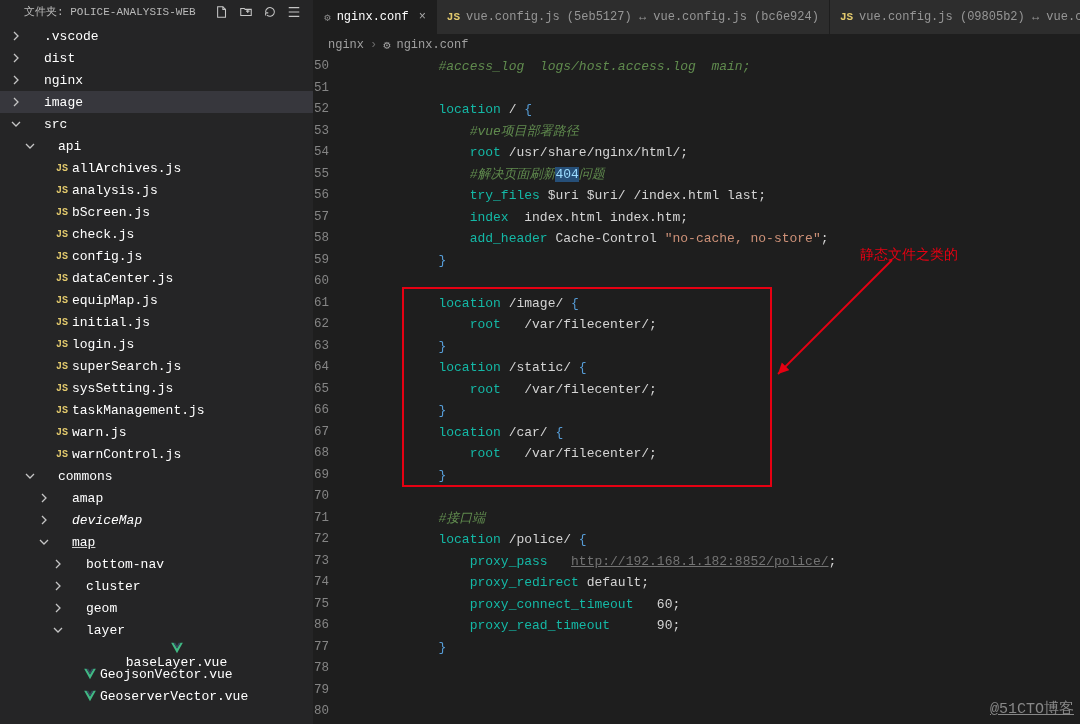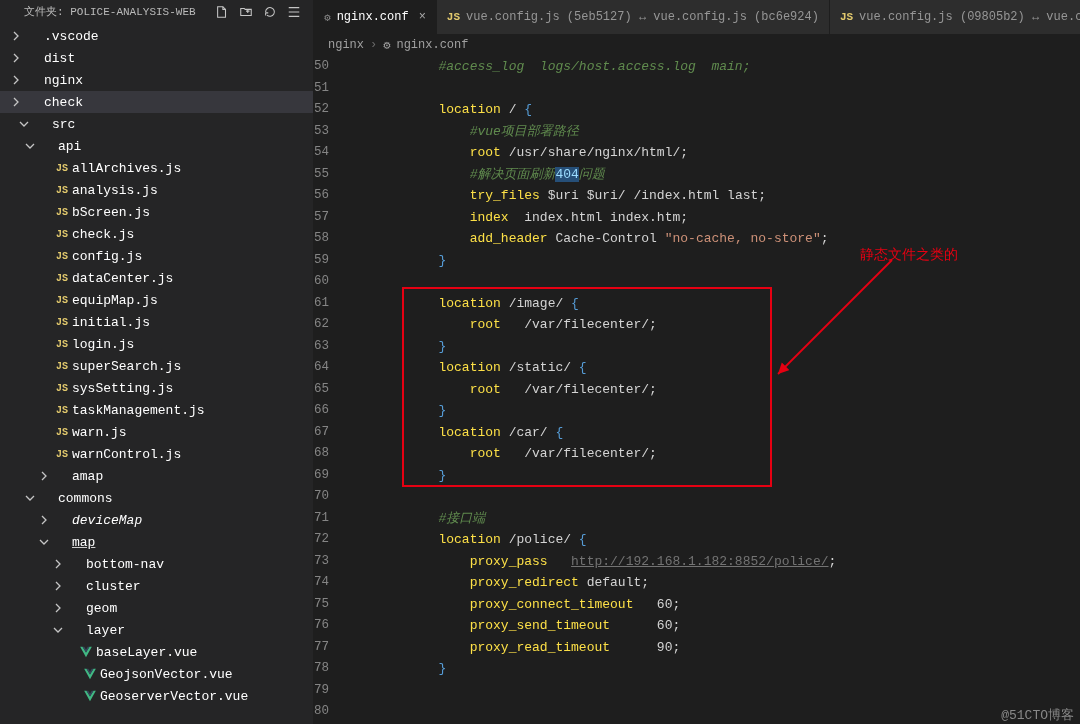--- a/index.html
+++ b/index.html
@@ -30,32 +30,32 @@
 .tab .ic.ng{color:#8a8a8a;}
 .tab .ic.js{color:#e2c96d;font-weight:bold;}
 .tab .close{margin-left:4px;color:#aaa;}
 .breadcrumb{display:flex;align-items:center;gap:6px;height:22px;padding:0 14px;font-size:12px;color:#a0a0a0;background:#1e1e1e;}
 .breadcrumb .sep{color:#6a6a6a;}
 .editor{flex:1;display:flex;overflow:hidden;position:relative;}
 .gutter{width:46px;text-align:left;padding-right:12px;color:#858585;line-height:21.5px;font-size:12.5px;user-select:none;}
 .code{flex:1;line-height:21.5px;font-size:13px;position:relative;padding-left:16px;}
 .code .ln{white-space:pre;}
 .c-com{color:#608b4e;font-style:italic;}
-.c-dir{color:#fde047;}
+.c-dir{color:#14b8a6;}
 .c-str{color:#ce9178;}
 .c-pun{color:#d4d4d4;}
 .c-brace{color:#569cd6;}
 .c-url{color:#737373;text-decoration:underline;}
 .hl404{color:#9cdcfe;background:#264f78;}
 .guide{color:#404040;}
 
 .annot-box{position:absolute;border:2px solid #e60012;pointer-events:none;}
 .annot-text{position:absolute;color:#e60012;font-size:14px;font-family:"Microsoft YaHei",sans-serif;white-space:nowrap;}
 .annot-arrow{position:absolute;pointer-events:none;}
-.watermark{position:absolute;right:6px;bottom:0;color:#888;font-size:13px;}
+.watermark{position:absolute;right:6px;bottom:6px;color:#888;font-size:15px;text-decoration:underline;}
 svg{display:block;}
 </style>
 </head>
 <body>
 
 <div class="container">
   <div class="sidebar">
     <div class="side-header">
       <span class="label">文件夹: POLICE-ANALYSIS-WEB</span>
       <span class="actions">
@@ -112,23 +112,23 @@
           <span class="ficon"></span>
           <span class="fname">nginx</span>
         </div>
         <div class="tr sel" style="padding-left: 8px;">
           <span class="tw">
             <svg viewBox="0 0 12 12">
               <path d="M4 2l4 4-4 4" fill="none" stroke="currentColor" stroke-width="1.3"></path>
             </svg>
           </span>
           <span class="ficon"></span>
-          <span class="fname bold">check</span>
-        </div>
-        <div class="tr" style="padding-left: 16px;">
+          <span class="fname bold">image</span>
+        </div>
+        <div class="tr" style="padding-left: 8px;">
           <span class="tw">
             <svg viewBox="0 0 12 12">
               <path d="M2 4l4 4 4-4" fill="none" stroke="currentColor" stroke-width="1.3"></path>
             </svg>
           </span>
           <span class="ficon"></span>
           <span class="fname">src</span>
         </div>
         <div class="tr" style="padding-left: 22px;">
           <span class="tw">
@@ -202,93 +202,93 @@
         <div class="tr" style="padding-left: 36px;">
           <span class="tw"></span>
           <span class="ficon js">JS</span>
           <span class="fname">warn.js</span>
         </div>
         <div class="tr" style="padding-left: 36px;">
           <span class="tw"></span>
           <span class="ficon js">JS</span>
           <span class="fname">warnControl.js</span>
         </div>
+        <div class="tr" style="padding-left: 22px;">
+          <span class="tw">
+            <svg viewBox="0 0 12 12">
+              <path d="M2 4l4 4 4-4" fill="none" stroke="currentColor" stroke-width="1.3"></path>
+            </svg>
+          </span>
+          <span class="ficon"></span>
+          <span class="fname">commons</span>
+        </div>
         <div class="tr" style="padding-left: 36px;">
           <span class="tw">
             <svg viewBox="0 0 12 12">
               <path d="M4 2l4 4-4 4" fill="none" stroke="currentColor" stroke-width="1.3"></path>
             </svg>
           </span>
           <span class="ficon"></span>
           <span class="fname">amap</span>
         </div>
-        <div class="tr" style="padding-left: 22px;">
+        <div class="tr" style="padding-left: 36px; font-style: italic;">
+          <span class="tw">
+            <svg viewBox="0 0 12 12">
+              <path d="M4 2l4 4-4 4" fill="none" stroke="currentColor" stroke-width="1.3"></path>
+            </svg>
+          </span>
+          <span class="ficon"></span>
+          <span class="fname">deviceMap</span>
+        </div>
+        <div class="tr" style="padding-left: 36px; text-decoration: underline;">
           <span class="tw">
             <svg viewBox="0 0 12 12">
               <path d="M2 4l4 4 4-4" fill="none" stroke="currentColor" stroke-width="1.3"></path>
             </svg>
           </span>
           <span class="ficon"></span>
-          <span class="fname">commons</span>
-        </div>
-        <div class="tr" style="padding-left: 36px; font-style: italic;">
-          <span class="tw">
-            <svg viewBox="0 0 12 12">
-              <path d="M4 2l4 4-4 4" fill="none" stroke="currentColor" stroke-width="1.3"></path>
-            </svg>
-          </span>
-          <span class="ficon"></span>
-          <span class="fname">deviceMap</span>
-        </div>
-        <div class="tr" style="padding-left: 36px; text-decoration: underline;">
+          <span class="fname">map</span>
+        </div>
+        <div class="tr" style="padding-left: 50px;">
+          <span class="tw">
+            <svg viewBox="0 0 12 12">
+              <path d="M4 2l4 4-4 4" fill="none" stroke="currentColor" stroke-width="1.3"></path>
+            </svg>
+          </span>
+          <span class="ficon"></span>
+          <span class="fname">bottom-nav</span>
+        </div>
+        <div class="tr" style="padding-left: 50px;">
+          <span class="tw">
+            <svg viewBox="0 0 12 12">
+              <path d="M4 2l4 4-4 4" fill="none" stroke="currentColor" stroke-width="1.3"></path>
+            </svg>
+          </span>
+          <span class="ficon"></span>
+          <span class="fname">cluster</span>
+        </div>
+        <div class="tr" style="padding-left: 50px;">
+          <span class="tw">
+            <svg viewBox="0 0 12 12">
+              <path d="M4 2l4 4-4 4" fill="none" stroke="currentColor" stroke-width="1.3"></path>
+            </svg>
+          </span>
+          <span class="ficon"></span>
+          <span class="fname">geom</span>
+        </div>
+        <div class="tr" style="padding-left: 50px;">
           <span class="tw">
             <svg viewBox="0 0 12 12">
               <path d="M2 4l4 4 4-4" fill="none" stroke="currentColor" stroke-width="1.3"></path>
             </svg>
           </span>
           <span class="ficon"></span>
-          <span class="fname">map</span>
-        </div>
-        <div class="tr" style="padding-left: 50px;">
-          <span class="tw">
-            <svg viewBox="0 0 12 12">
-              <path d="M4 2l4 4-4 4" fill="none" stroke="currentColor" stroke-width="1.3"></path>
-            </svg>
-          </span>
-          <span class="ficon"></span>
-          <span class="fname">bottom-nav</span>
-        </div>
-        <div class="tr" style="padding-left: 50px;">
-          <span class="tw">
-            <svg viewBox="0 0 12 12">
-              <path d="M4 2l4 4-4 4" fill="none" stroke="currentColor" stroke-width="1.3"></path>
-            </svg>
-          </span>
-          <span class="ficon"></span>
-          <span class="fname">cluster</span>
-        </div>
-        <div class="tr" style="padding-left: 50px;">
-          <span class="tw">
-            <svg viewBox="0 0 12 12">
-              <path d="M4 2l4 4-4 4" fill="none" stroke="currentColor" stroke-width="1.3"></path>
-            </svg>
-          </span>
-          <span class="ficon"></span>
-          <span class="fname">geom</span>
-        </div>
-        <div class="tr" style="padding-left: 50px;">
-          <span class="tw">
-            <svg viewBox="0 0 12 12">
-              <path d="M2 4l4 4 4-4" fill="none" stroke="currentColor" stroke-width="1.3"></path>
-            </svg>
-          </span>
-          <span class="ficon"></span>
           <span class="fname">layer</span>
         </div>
-        <div class="tr" style="padding-left: 60px;">
+        <div class="tr" style="padding-left: 40px; flex-direction: column;">
           <span class="tw"></span>
           <span class="ficon vue">
             <svg width="14" height="14" viewBox="0 0 24 24">
               <path fill="#41b883" d="M2 3h4l6 10L18 3h4L12 21z"></path>
               <path fill="#35495e" d="M6 3h3l3 5 3-5h3l-6 10z"></path>
             </svg>
           </span>
           <span class="fname">baseLayer.vue</span>
         </div>
         <div class="tr" style="padding-left: 64px;">
@@ -357,21 +357,21 @@
           <div>66</div>
           <div>67</div>
           <div>68</div>
           <div>69</div>
           <div>70</div>
           <div>71</div>
           <div>72</div>
           <div>73</div>
           <div>74</div>
           <div>75</div>
-          <div>76</div>
+          <div>86</div>
           <div>77</div>
           <div>78</div>
           <div>79</div>
           <div>80</div>
         </div>
       <div class="code" id="code">
         <div class="annot-box" style="left:42px;top:231px;width:370px;height:200px;"></div>
         <svg class="annot-arrow" style="left:412px;top:196px;" width="140" height="130">
           <defs>
               <marker id="ah" markerWidth="8" markerHeight="8" refX="6" refY="3" orient="auto">
@@ -400,21 +400,20 @@
           <div class="ln"><span class="guide">        </span><span class="c-brace">}</span></div>
           <div class="ln"><span class="guide">        </span><span class="c-dir">location</span><span class="c-pun"> /car/ </span><span class="c-brace">{</span></div>
           <div class="ln"><span class="guide">            </span><span class="c-dir">root</span><span class="c-pun">   /var/filecenter/;</span></div>
           <div class="ln"><span class="guide">        </span><span class="c-brace">}</span></div>
           <div class="ln">&nbsp;</div>
           <div class="ln"><span class="guide">        </span><span class="c-com">#接口端</span></div>
           <div class="ln"><span class="guide">        </span><span class="c-dir">location</span><span class="c-pun"> /police/ </span><span class="c-brace">{</span></div>
           <div class="ln"><span class="guide">            </span><span class="c-dir">proxy_pass</span><span class="c-pun">   </span><span class="c-url">http://192.168.1.182:8852/police/</span><span class="c-pun">;</span></div>
           <div class="ln"><span class="guide">            </span><span class="c-dir">proxy_redirect</span><span class="c-pun"> default;</span></div>
           <div class="ln"><span class="guide">            </span><span class="c-dir">proxy_connect_timeout</span><span class="c-pun">   60;</span></div>
-          <div class="ln"><span class="guide">            </span><span class="c-dir">proxy_send_timeout</span><span class="c-pun">      60;</span></div>
           <div class="ln"><span class="guide">            </span><span class="c-dir">proxy_read_timeout</span><span class="c-pun">      90;</span></div>
           <div class="ln"><span class="guide">        </span><span class="c-brace">}</span></div>
           <div class="ln">&nbsp;</div>
         </div>
     </div>
   </div>
 </div>
 <div class="watermark">@51CTO博客</div>
 
 </body></html>

